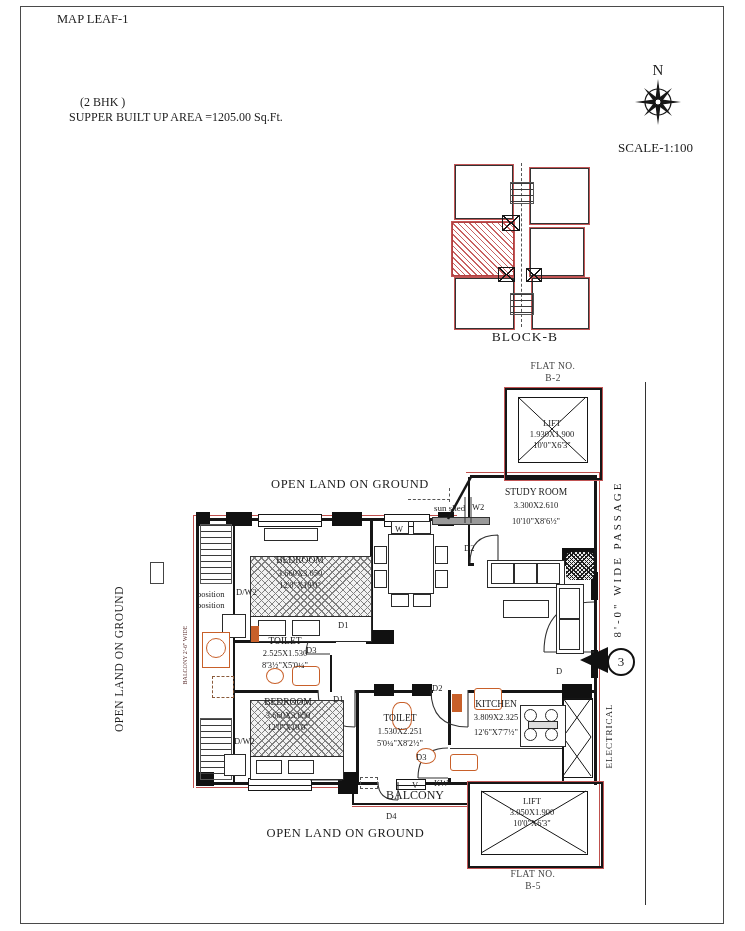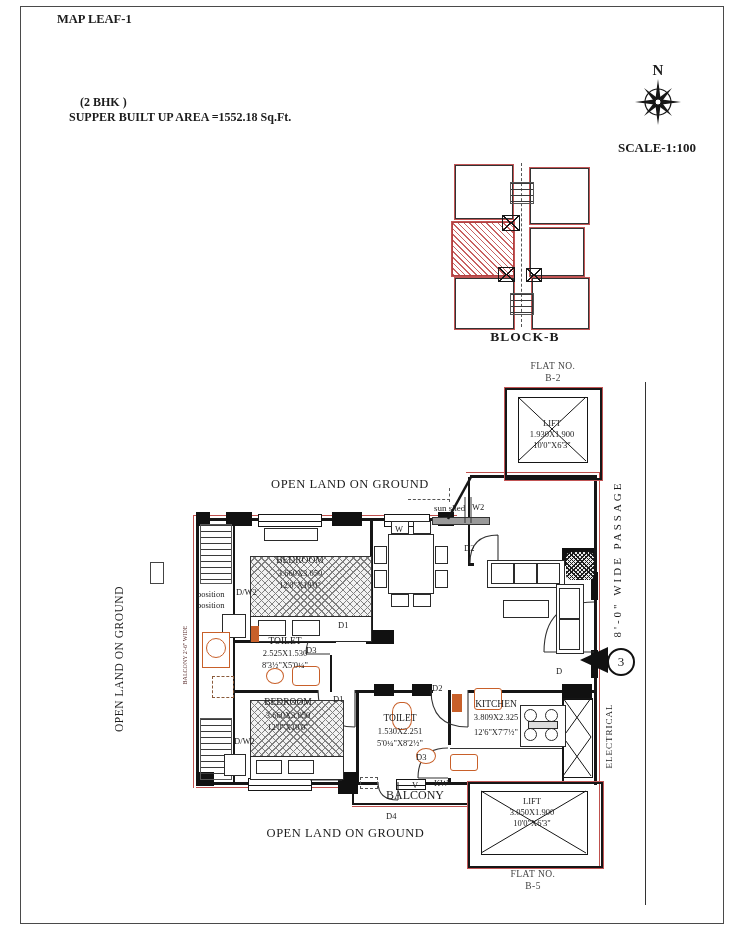--- a/index.html
+++ b/index.html
@@ -1,21 +1,21 @@
 <!DOCTYPE html>
 <html><head>
 <meta charset="utf-8">
 <style>
   html,body{margin:0;padding:0;background:#fff}
   .sheet{position:relative;width:745px;height:931px;background:#fff;overflow:hidden;
          font-family:"Liberation Serif","DejaVu Serif",serif;color:#1c1c1c}
   .a{position:absolute}
   .t{font-family:"Liberation Serif","DejaVu Serif",serif;color:#1c1c1c;white-space:nowrap}
   .c{text-align:center}
-  .b{font-weight:bold}
+  .b{font-weight:normal}
   .w{background:#161616}
   .blk{background:#111}
   .redl{background:#c0504d}
   .win{background:#fff;border:1px solid #161616}
   .win i{display:block;height:50%;border-bottom:1px solid #161616}
   .hatch{background-image:repeating-linear-gradient(45deg,#808080 0 1px,transparent 1px 5px),
                           repeating-linear-gradient(-45deg,#808080 0 1px,transparent 1px 5px);
          border:1px solid #333;background-color:#f2f2f2}
   .stripes{background-image:repeating-linear-gradient(180deg,#3a3a3a 0 1px,transparent 1px 6px);border:1px solid #555}
   .unit{border:1.2px solid #333;outline:1px solid #c25555;background:#fff}
@@ -39,21 +39,21 @@
 </style>
 </head>
 <body>
 
 <div class="sheet">
 
   <div class="a" style="left:20px;top:6px;width:702px;height:916px;border:1px solid #4a4a4a"></div>
 
   <div class="a t b s125" style="left:57px;top:12px">MAP LEAF-1</div>
   <div class="a t b s12" style="left:80px;top:95px">(2 BHK )</div>
-  <div class="a t b s12" style="left:69px;top:110px">SUPPER BUILT UP AREA =1552.18 Sq.Ft.</div>
+  <div class="a t b s12" style="left:69px;top:110px">SUPPER BUILT UP AREA =1205.00 Sq.Ft.</div>
 
   <div class="a t b" style="left:646px;top:62px;width:24px;text-align:center;font-size:15px">N</div>
   <svg class="a" style="left:634px;top:78px" width="48" height="48" viewBox="0 0 48 48">
     <circle cx="24" cy="24" r="13" fill="none" stroke="#161616" stroke-width="1.2"></circle>
     <path d="M24 1 L27 24 L24 47 L21 24 Z" fill="#161616"></path>
     <path d="M1 24 L24 21 L47 24 L24 27 Z" fill="#161616"></path>
     <path d="M10 10 L26 22 L38 38 L22 26 Z" fill="#161616"></path>
     <path d="M38 10 L26 26 L10 38 L22 22 Z" fill="#161616"></path>
     <circle cx="24" cy="24" r="3" fill="#fff" stroke="#161616"></circle>
   </svg>
@@ -241,20 +241,25 @@
   <div class="a t c" style="left:358px;top:712px;width:84px">
     <div class="roomname">TOILET</div>
     <div class="dim">1.530X2.251</div>
     <div class="dim">5'0¼"X8'2½"</div>
   </div>
   <div class="a t c" style="left:452px;top:698px;width:88px">
     <div class="roomname">KITCHEN</div>
     <div class="dim">3.809X2.325</div>
     <div class="dim" style="margin-top:3px">12'6"X7'7½"</div>
   </div>
+  <div class="a t c" style="left:488px;top:486px;width:96px">
+    <div class="roomname">STUDY ROOM</div>
+    <div class="dim">3.300X2.610</div>
+    <div class="dim" style="margin-top:4px">10'10"X8'6½"</div>
+  </div>
   <div class="a t c" style="left:520px;top:418px;width:64px">
     <div class="s85" style="line-height:11px">LIFT</div>
     <div class="s85" style="line-height:11px">1.930X1.900</div>
     <div class="s85" style="line-height:11px">10'0"X6'3"</div>
   </div>
   <div class="a t c" style="left:498px;top:796px;width:68px">
     <div class="s85" style="line-height:11px">LIFT</div>
     <div class="s85" style="line-height:11px">3.050X1.900</div>
     <div class="s85" style="line-height:11px">10'0"X6'3"</div>
   </div>

